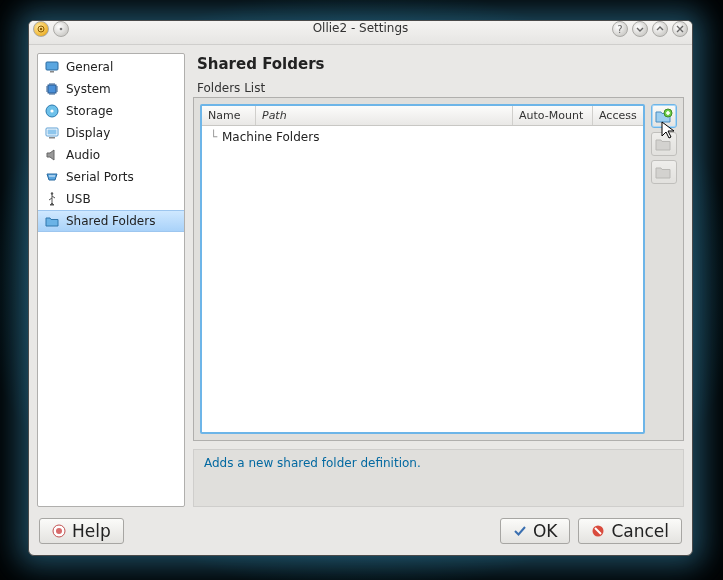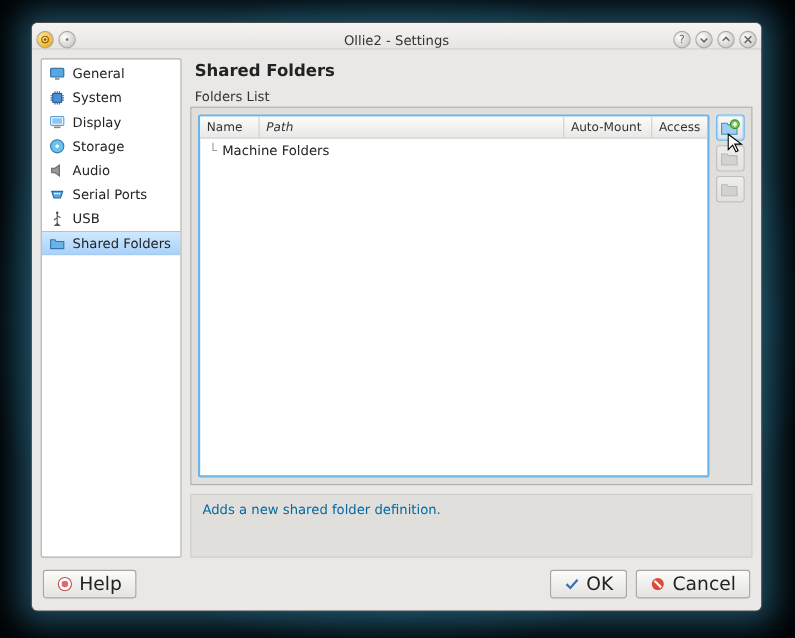--- a/index.html
+++ b/index.html
@@ -28,21 +28,21 @@
     box-shadow: 0 0 26px 8px rgba(80,200,255,0.28), 0 0 40px 20px rgba(80,200,255,0.12);
     display: flex;
     flex-direction: column;
     overflow: hidden;
   }
   .titlebar {
     height: 24px;
     background: linear-gradient(#f5f4f2, #e6e5e3);
     border-bottom: 1px solid #cfcecc;
     display: flex;
-    align-items: flex-end;
+    align-items: flex-start;
     padding: 0 4px;
     position: relative;
   }
   .titlebar .left-icons { display: flex; gap: 4px; align-items: center; }
   .tb-btn {
     width: 16px; height: 16px; border-radius: 50%;
     background: radial-gradient(circle at 35% 35%, #fff, #d7d6d3 60%, #bcbbb8);
     border: 1px solid #aaa9a6;
     display: flex; align-items: center; justify-content: center;
     font-size: 9px; color: #555;
@@ -54,21 +54,21 @@
   }
   .titlebar .right-icons { margin-left: auto; display: flex; gap: 4px; }
   .content {
     flex: 1;
     display: flex;
     padding: 8px;
     gap: 8px;
     min-height: 0;
   }
   .sidebar {
-    width: 128px;
+    width: 148px;
     background: #fff;
     border: 1px solid #b0afad;
     border-radius: 2px;
     padding: 2px 0;
     overflow: hidden;
   }
   .side-item {
     display: flex; align-items: center;
     gap: 6px;
     padding: 2px 6px;
@@ -259,35 +259,35 @@
             <svg width="16" height="16" viewBox="0 0 16 16">
               <rect x="4" y="4" width="8" height="8" fill="#4a90d9" stroke="#2a5a90"></rect>
               <path d="M2 6h2M2 8h2M2 10h2M12 6h2M12 8h2M12 10h2M6 2v2M8 2v2M10 2v2M6 12v2M8 12v2M10 12v2" stroke="#2a5a90"></path>
             </svg>
           </span>
         <span>System</span>
       </div>
       <div class="side-item">
         <span class="side-icon">
             <svg width="16" height="16" viewBox="0 0 16 16">
+              <circle cx="8" cy="8" r="6" fill="#6ec1ea" stroke="#2a7ab0"></circle>
+              <circle cx="8" cy="8" r="1.6" fill="#fff"></circle>
+            </svg>
+          </span>
+        <span>Storage</span>
+      </div>
+      <div class="side-item">
+        <span class="side-icon">
+            <svg width="16" height="16" viewBox="0 0 16 16">
               <rect x="2" y="3" width="12" height="8" rx="1" fill="#fff" stroke="#5a9ed4"></rect>
               <rect x="3.5" y="4.5" width="9" height="5" fill="#8ec6ed"></rect>
               <rect x="5" y="12" width="6" height="1.5" fill="#888"></rect>
             </svg>
           </span>
         <span>Display</span>
-      </div>
-      <div class="side-item">
-        <span class="side-icon">
-            <svg width="16" height="16" viewBox="0 0 16 16">
-              <circle cx="8" cy="8" r="6" fill="#6ec1ea" stroke="#2a7ab0"></circle>
-              <circle cx="8" cy="8" r="1.6" fill="#fff"></circle>
-            </svg>
-          </span>
-        <span>Storage</span>
       </div>
       <div class="side-item">
         <span class="side-icon">
             <svg width="16" height="16" viewBox="0 0 16 16">
               <path d="M3 6v4h3l4 3V3L6 6z" fill="#999" stroke="#666"></path>
             </svg>
           </span>
         <span>Audio</span>
       </div>
       <div class="side-item">

